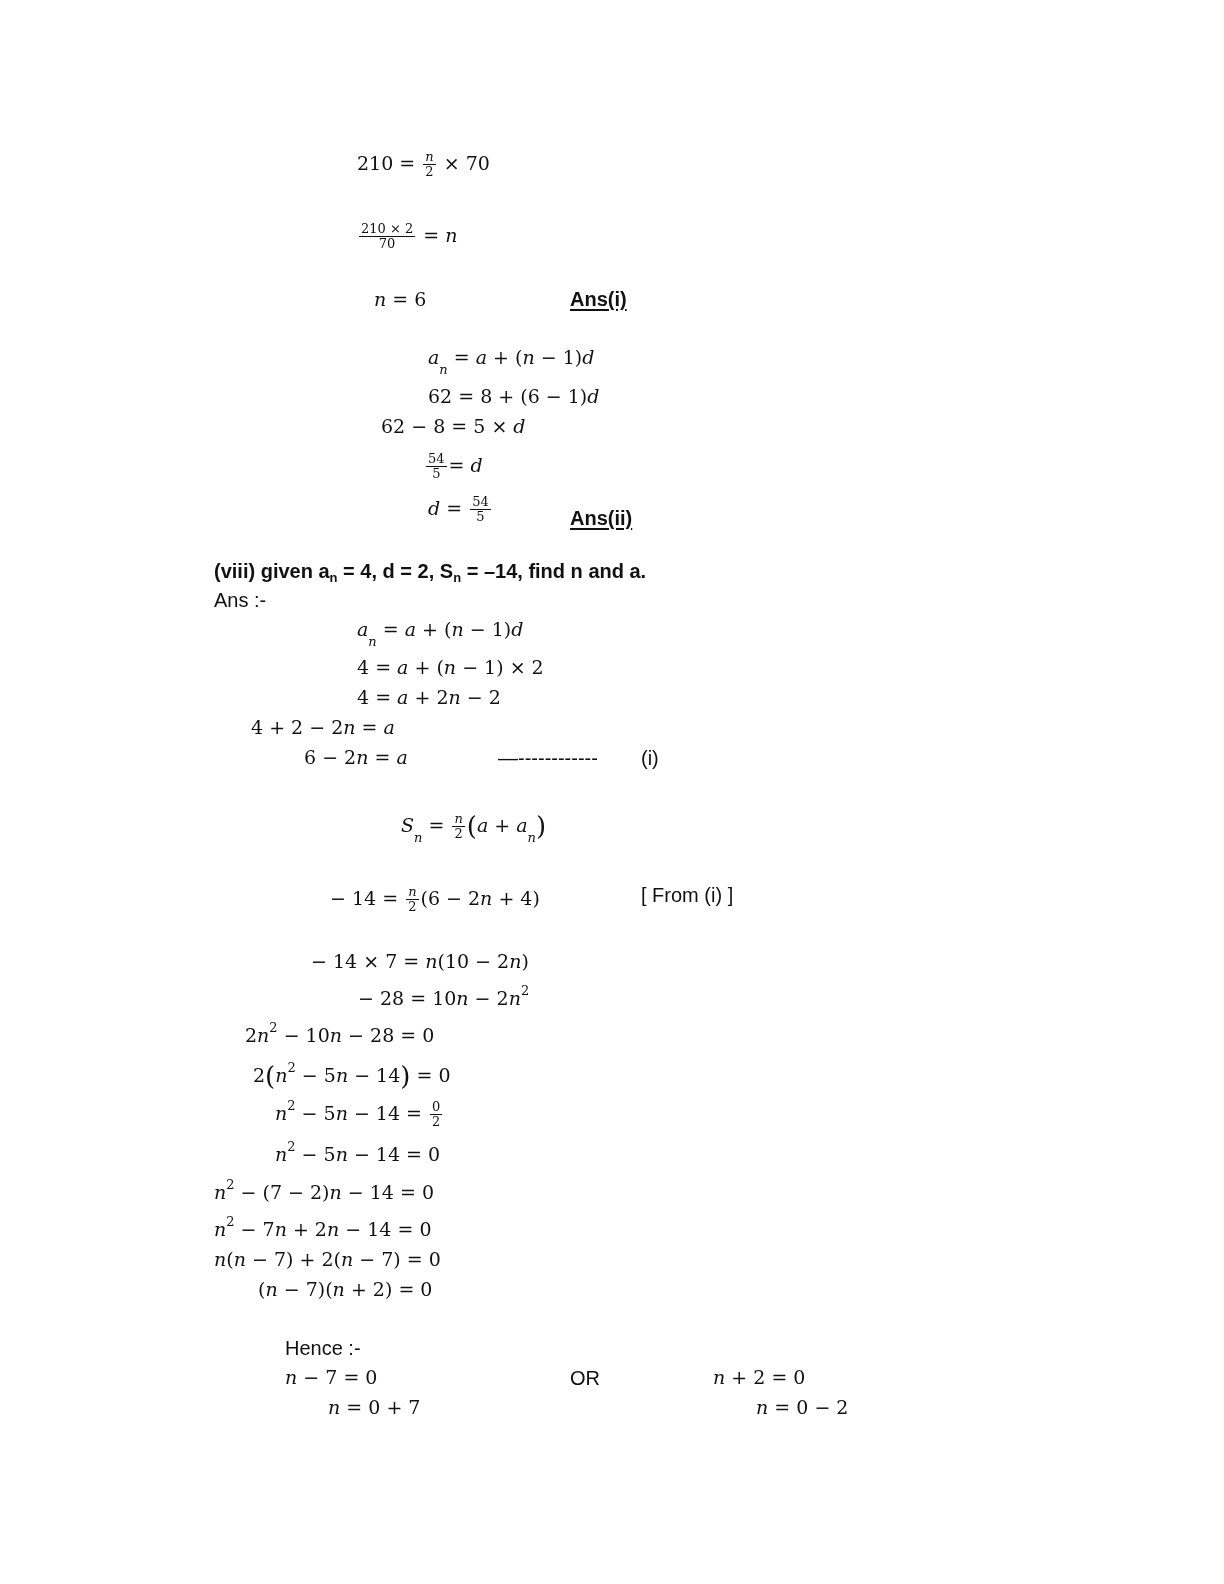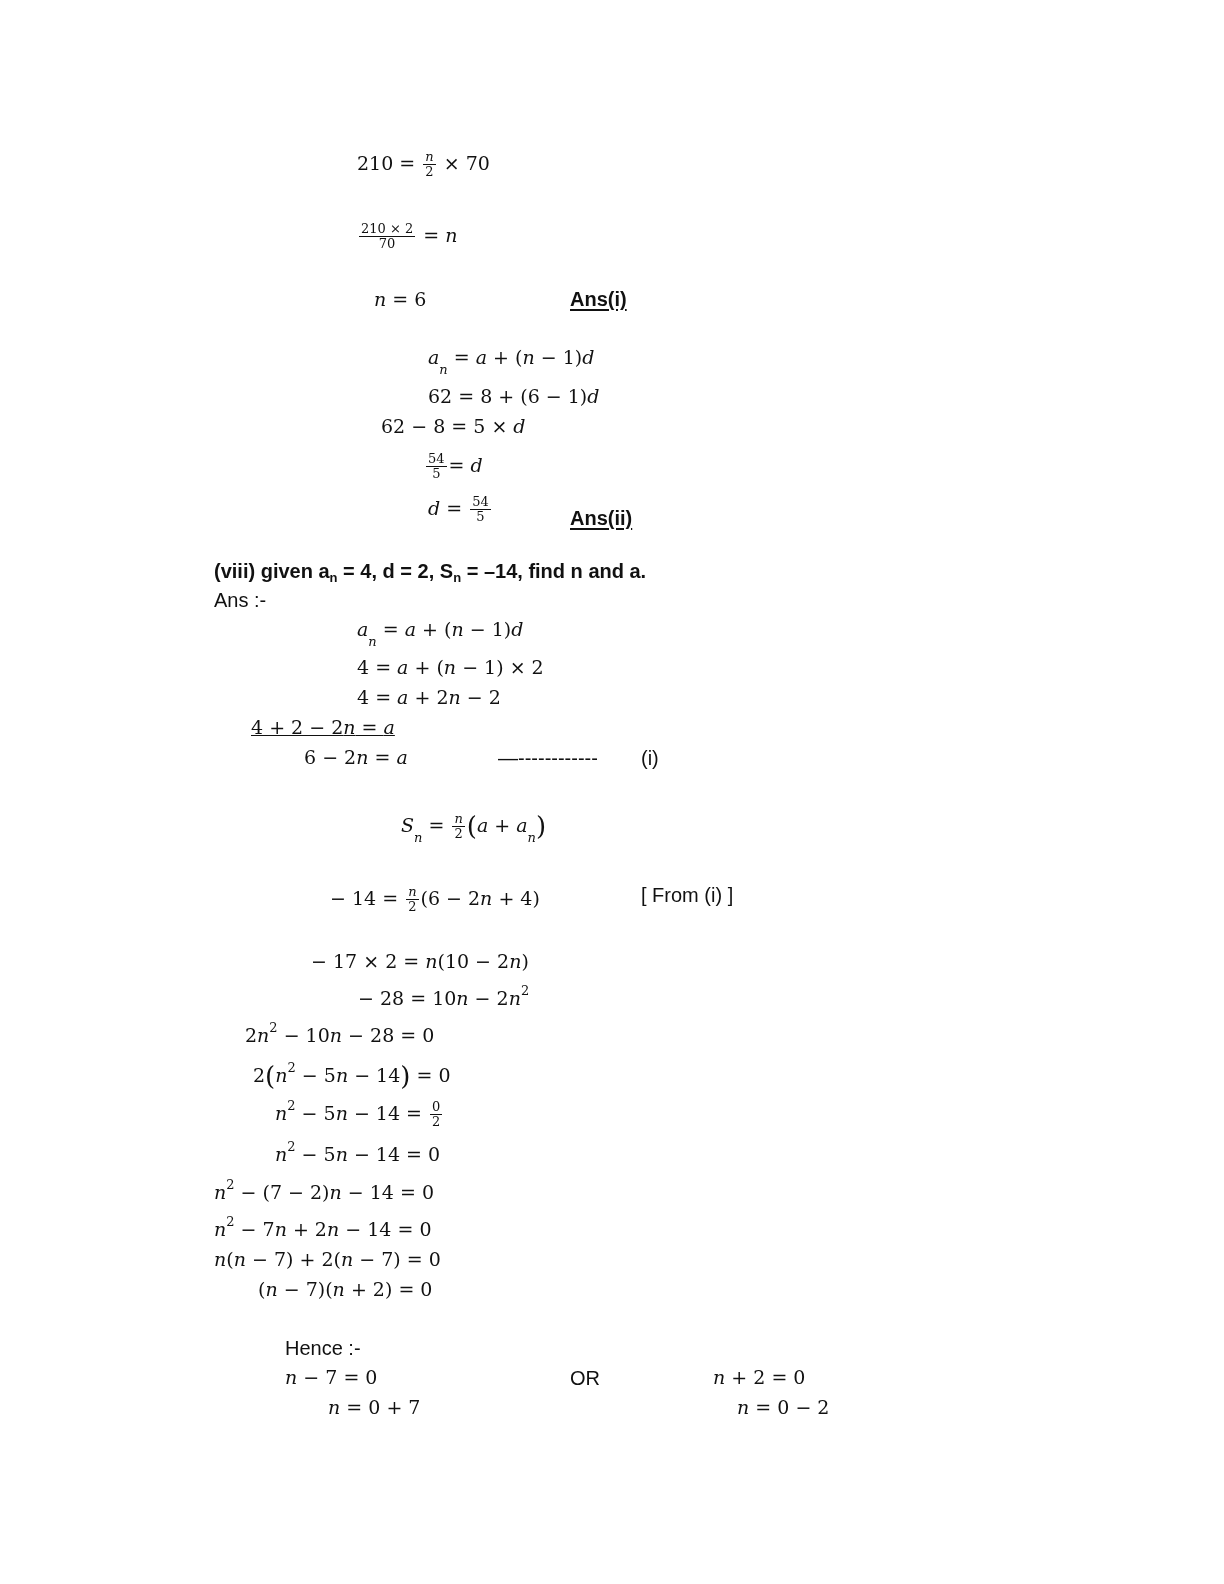--- a/index.html
+++ b/index.html
@@ -40,32 +40,32 @@
 
 <div class="t b" style="left:214px; top:561px;"><span>(viii) given a</span><span class="ssub">n</span><span> = 4, d = 2, S</span><span class="ssub">n</span><span> = –14, find n and a.</span></div>
 <div class="t" style="left:214px; top:590px;">Ans :-</div>
 
 <div class="m" style="left:357px; top:620px;"><i>a</i><span class="sub">n</span> <span>= </span><i>a</i><span> + (</span><i>n</i><span> − 1)</span><i>d</i></div>
 
 <div class="m" style="left:357px; top:658px;"><span>4 = </span><i>a</i><span> + (</span><i>n</i><span> − 1) × 2</span></div>
 
 <div class="m" style="left:357px; top:688px;"><span>4 = </span><i>a</i><span> + 2</span><i>n</i><span> − 2</span></div>
 
-<div class="m" style="left:251px; top:718px;text-decoration:underline;"><span>4 + 2 − 2</span><i>n</i><span> = </span><i>a</i></div>
+<div class="m" style="left:251px; top:718px;"><span>4 + 2 − 2</span><i>n</i><span> = </span><i>a</i></div>
 
 <div class="m" style="left:304px; top:748px;"><span>6 − 2</span><i>n</i><span> = </span><i>a</i></div>
 <div class="t" style="left:498px; top:748px;">—------------</div>
 <div class="t" style="left:641px; top:748px;">(i)</div>
 
 <div class="m" style="left:357px; top:812px;margin-left:44px;"><i>S</i><span class="sub">n</span> = <span class="frac"><span class="num"><i>n</i></span><span>2</span></span><span class="big">(</span><i>a</i> + <i>a</i><span class="sub">n</span><span class="big">)</span></div>
 
 <div class="m" style="left:330px; top:885px;"><span>− 14 = </span><span class="frac"><span class="num"><i>n</i></span><span>2</span></span><span>(6 − 2</span><i>n</i><span> + 4)</span></div>
 <div class="t" style="left:641px; top:885px;">[ From (i) ]</div>
 
-<div class="m" style="left:311px; top:952px;"><span>− 17 × 2 = </span><i>n</i><span>(10 − 2</span><i>n</i><span>)</span></div>
+<div class="m" style="left:311px; top:952px;"><span>− 14 × 7 = </span><i>n</i><span>(10 − 2</span><i>n</i><span>)</span></div>
 
 <div class="m" style="left:358px; top:989px;"><span>− 28 = 10</span><i>n</i><span> − 2</span><i>n</i><span class="sup">2</span></div>
 
 <div class="m" style="left:245px; top:1026px;">2<i>n</i><span class="sup">2</span> − 10<i>n</i> − 28 = 0</div>
 
 <div class="m" style="left:245px; top:1063px;margin-left:8px;">2<span class="big">(</span><i>n</i><span class="sup">2</span> − 5<i>n</i> − 14<span class="big">)</span> = 0</div>
 
 <div class="m" style="left:275px; top:1100px;"><i>n</i><span class="sup">2</span> − 5<i>n</i> − 14 = <span class="frac"><span class="num">0</span><span>2</span></span></div>
 
 <div class="m" style="left:275px; top:1145px;"><i>n</i><span class="sup">2</span> − 5<i>n</i> − 14 = 0</div>
@@ -78,13 +78,13 @@
 
 <div class="m" style="left:258px; top:1280px;">(<i>n</i> − 7)(<i>n</i> + 2) = 0</div>
 
 <div class="t" style="left:285px; top:1338px;">Hence :-</div>
 
 <div class="m" style="left:285px; top:1368px;text-align:right;"><i>n</i> − 7 = 0</div>
 <div class="t" style="left:570px; top:1368px;">OR</div>
 <div class="m" style="left:713px; top:1368px;"><i>n</i> + 2 = 0</div>
 
 <div class="m" style="left:328px; top:1398px;"><i>n</i> = 0 + 7</div>
-<div class="m" style="left:737px; top:1398px;"><i>n</i> = 0 − 2</div>
+<div class="m" style="left:756px; top:1398px;"><i>n</i> = 0 − 2</div>
 
 </body></html>

